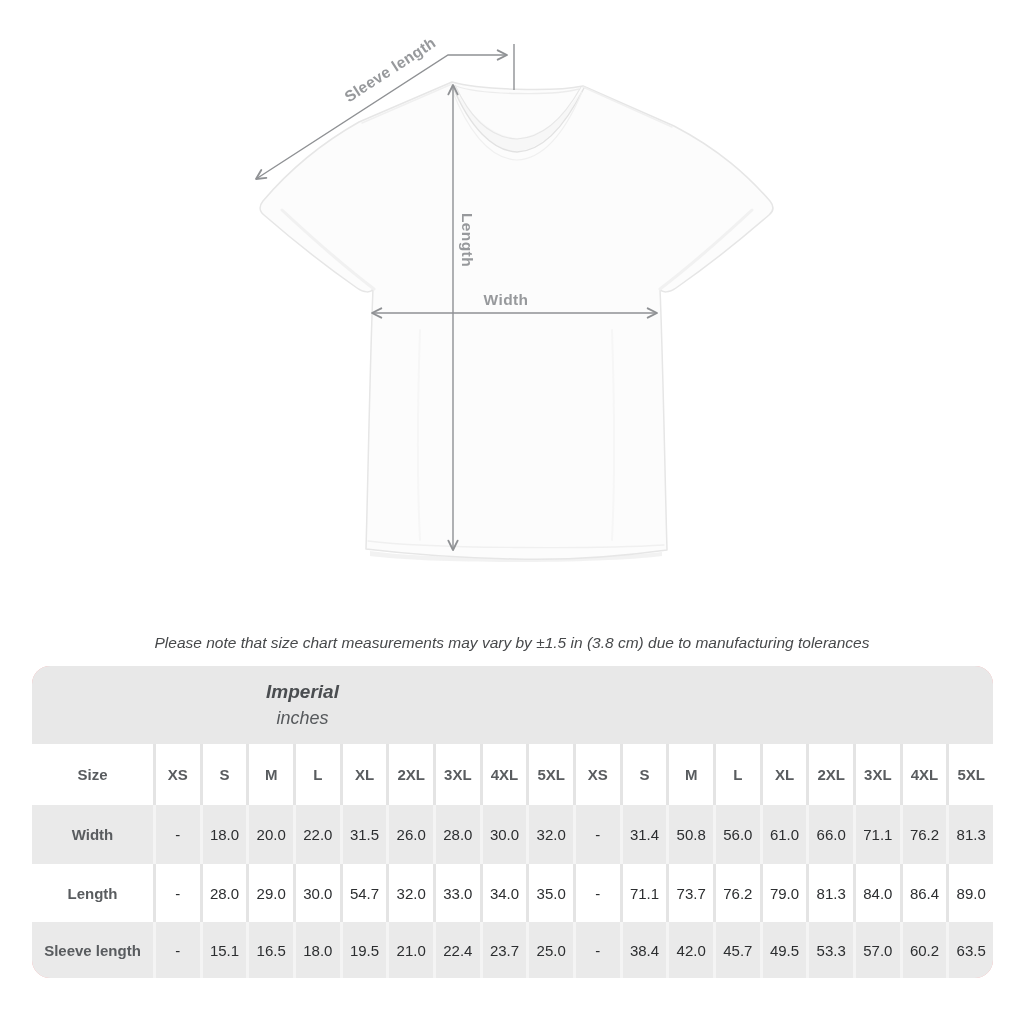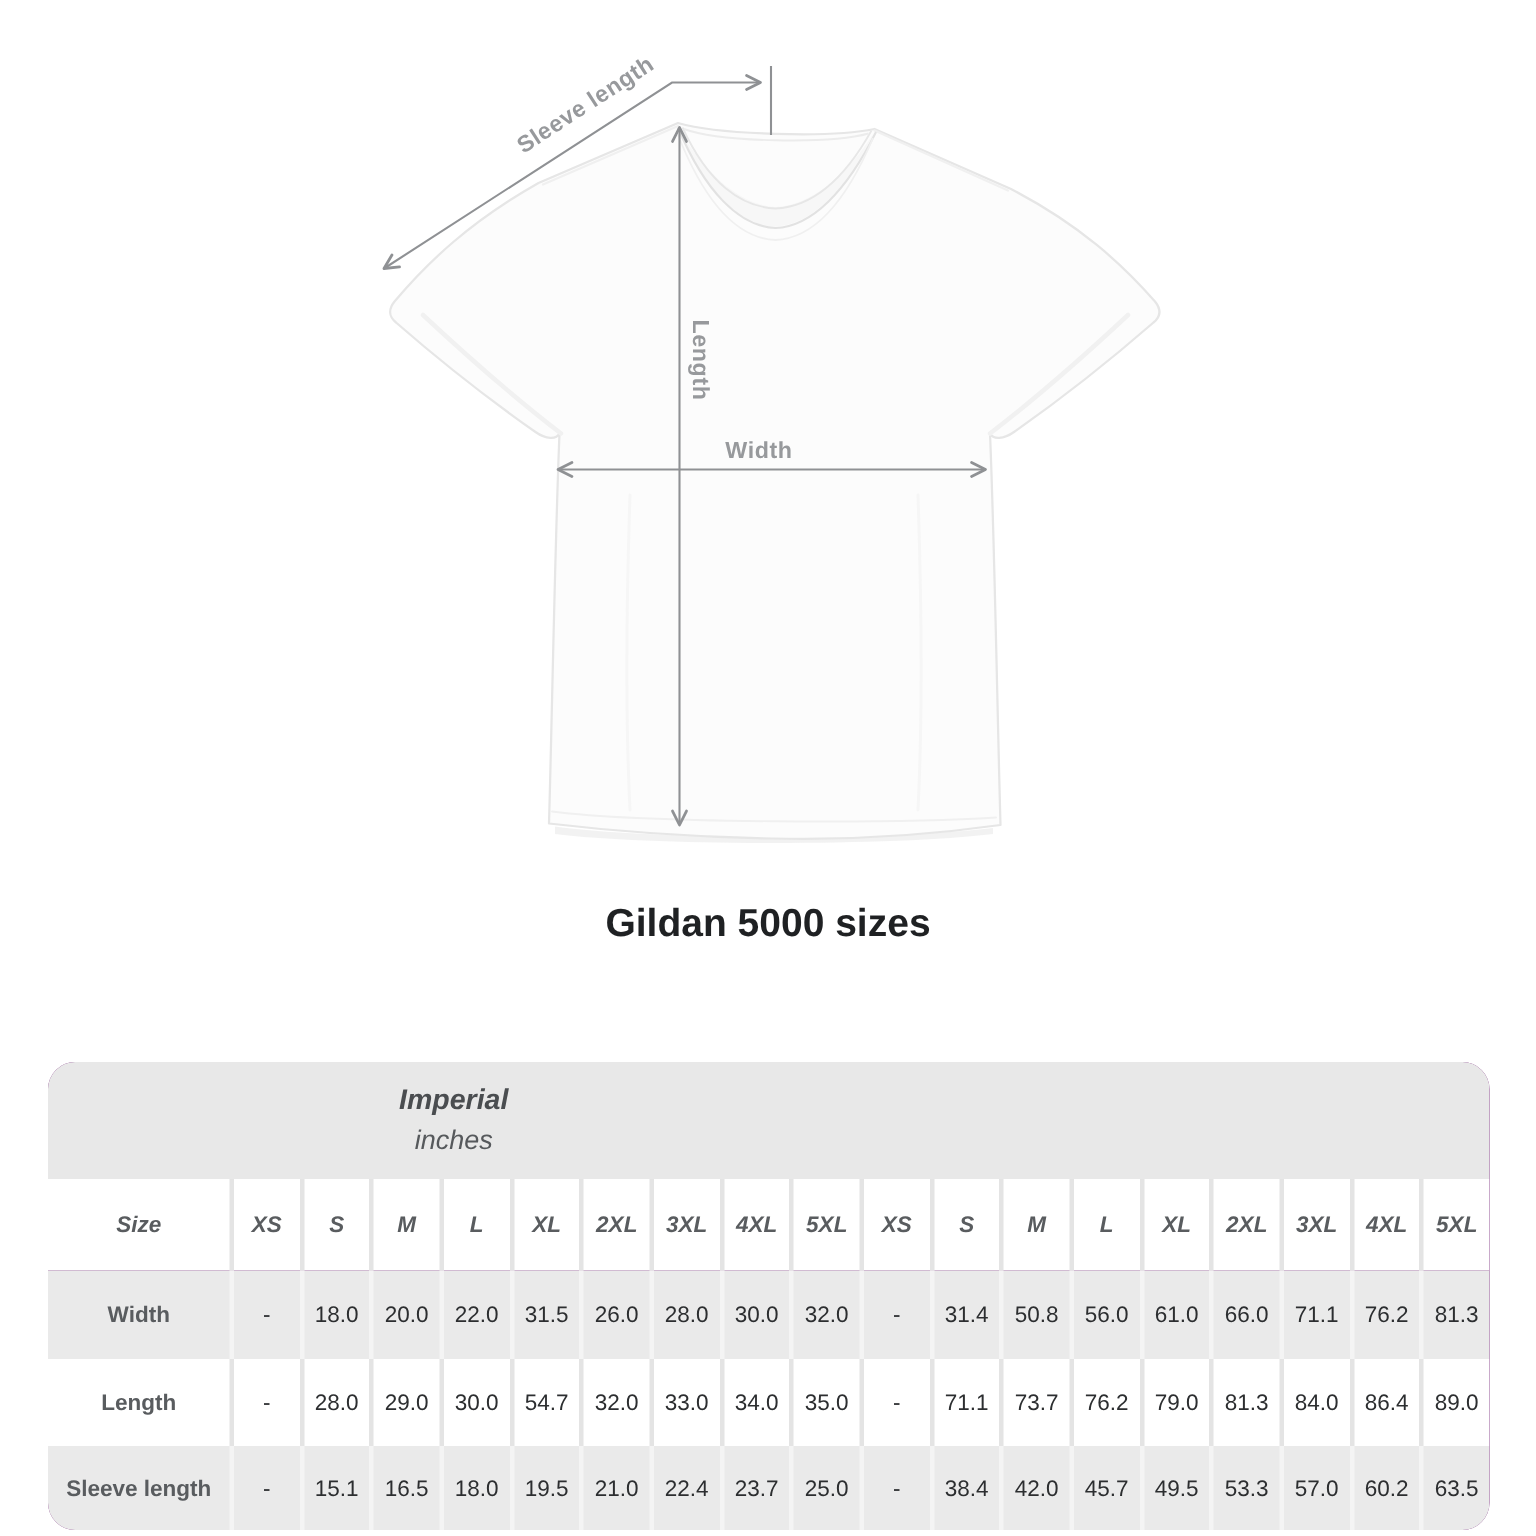--- a/index.html
+++ b/index.html
@@ -8,25 +8,25 @@
   .page { position:relative; width:1024px; height:1024px; background:#ffffff; overflow:hidden; margin:0 auto; }
 
   .diagram-svg { position:absolute; top:0; left:0; width:1024px; height:600px; }
   .annot-text { fill:#97999c; font-family:"Liberation Sans",sans-serif; font-size:15.5px; font-weight:700; letter-spacing:.4px; }
 
   .page-title { position:absolute; top:600px; left:0; width:100%; text-align:center;
     font-size:26px; font-weight:700; color:#1f2123; line-height:30px; }
   .page-subtitle { position:absolute; top:633px; left:0; width:100%; text-align:center;
     font-size:15.5px; font-style:italic; color:#47494b; line-height:20px; }
 
-  .size-table { position:absolute; top:708px; left:32px; width:961px;
-    border-radius:18px; overflow:hidden; background:#701a75; }
+  .size-table { position:absolute; top:666px; left:32px; width:961px;
+    border-radius:18px; overflow:hidden; background:#fca5a5; }
   .trow { display:grid; grid-template-columns:121px repeat(18, 1fr); width:100%; }
   .trow.band { height:78px; background:#e8e8e8; }
-  .trow.size-row { height:61px; background:#ffffff;font-style:italic; }
+  .trow.size-row { height:61px; background:#ffffff; }
   .trow.data-row { background:#ffffff; }
   .trow.data-row.gray { background:#eaeaea; }
   .trow.r0 { height:59px; } .trow.r1 { height:58px; } .trow.r2 { height:56px; }
 
   .group-cell { display:flex; flex-direction:column; align-items:center; justify-content:center; gap:5px; }
   .group-label { font-size:19px; font-weight:700; font-style:italic; color:#4a4d50; }
   .group-unit { font-size:18px; font-style:italic; color:#56595c; }
 
   .c { display:flex; align-items:center; justify-content:center; font-size:15px; }
   .size-row .c { font-weight:700; color:#595c5f; }
@@ -93,21 +93,21 @@
       <line x1="453" y1="85" x2="453" y2="550" marker-start="url(#arr)" marker-end="url(#arr)"></line>
       <line x1="372" y1="313" x2="657" y2="313" marker-start="url(#arr)" marker-end="url(#arr)"></line>
       <path d="M256,179 L448,55 L507,55" marker-start="url(#arr)" marker-end="url(#arr)"></path>
       <line x1="514" y1="44" x2="514" y2="90"></line>
     </g>
     <text class="annot-text" x="393" y="74" text-anchor="middle" transform="rotate(-33 393 74)">Sleeve length</text>
     <text class="annot-text" x="462" y="240" text-anchor="middle" transform="rotate(90 462 240)">Length</text>
     <text class="annot-text" x="506" y="305" text-anchor="middle">Width</text>
   </svg>
 
-  <h1 class="page-title">Gildan 5000 sizes</h1>
+  <p class="page-subtitle">Please note that size chart measurements may vary by ±1.5 in (3.8 cm) due to manufacturing tolerances</p>
 
   <div class="size-table" id="table-root">
       <div class="trow band">
         <div class="group-cell" style="grid-column: 1 / span 10;">
           <div class="group-label">Imperial</div>
           <div class="group-unit">inches</div>
         </div>
       </div>
       <div class="trow size-row">
         <div class="c label-cell">Size</div>

